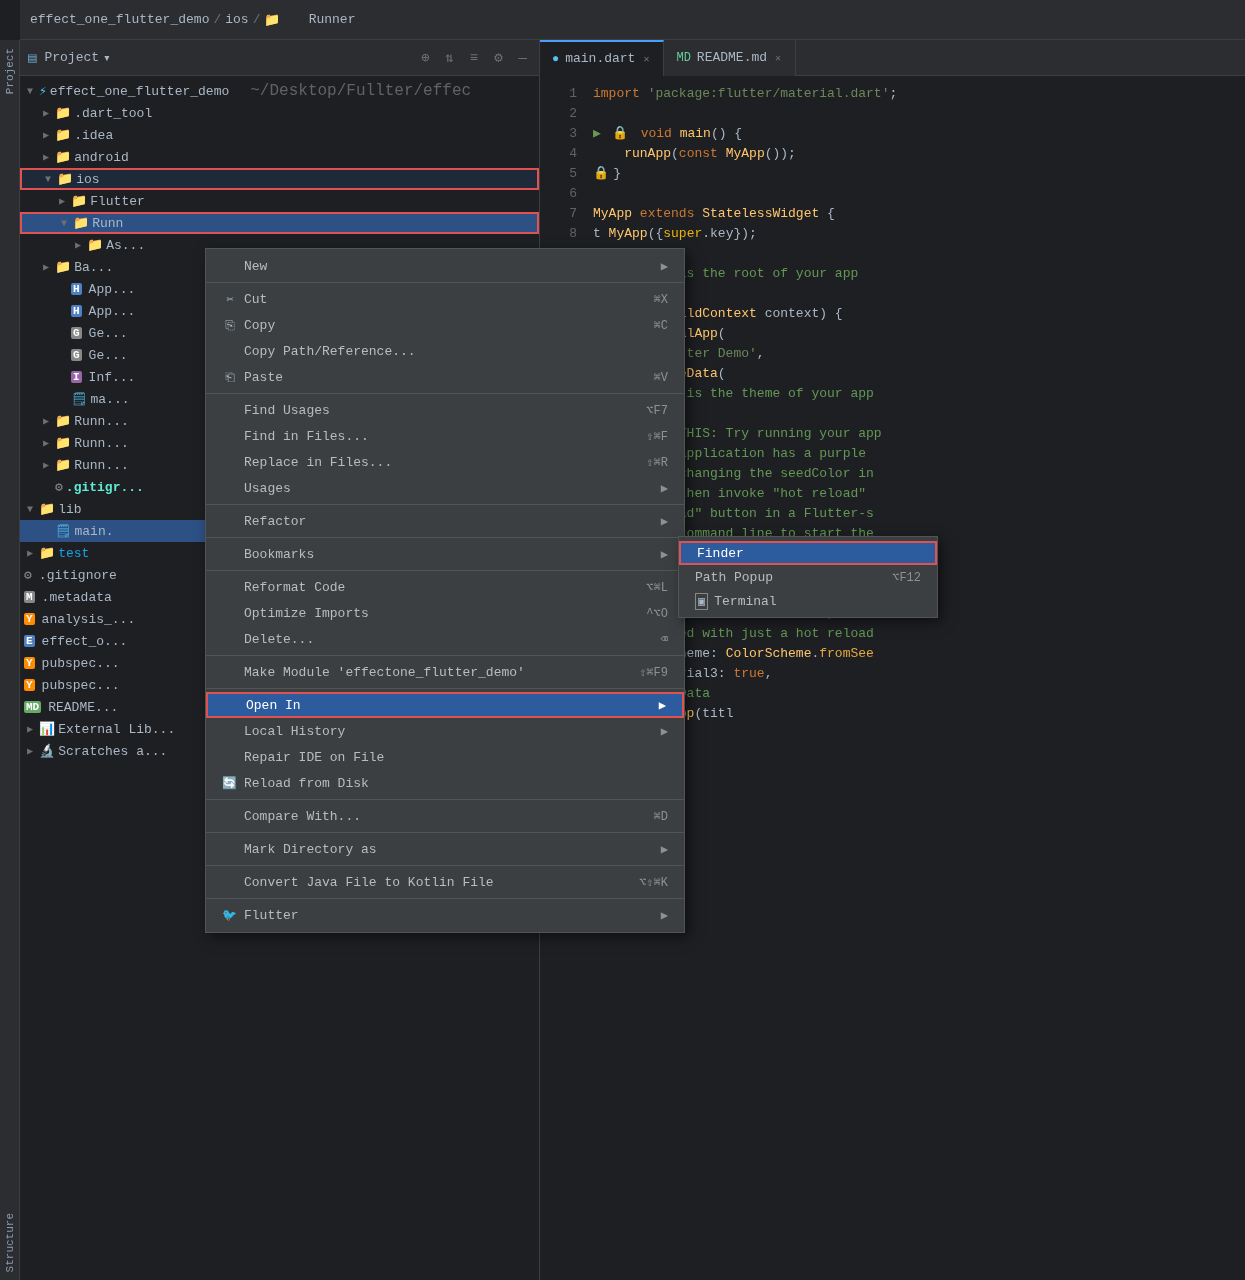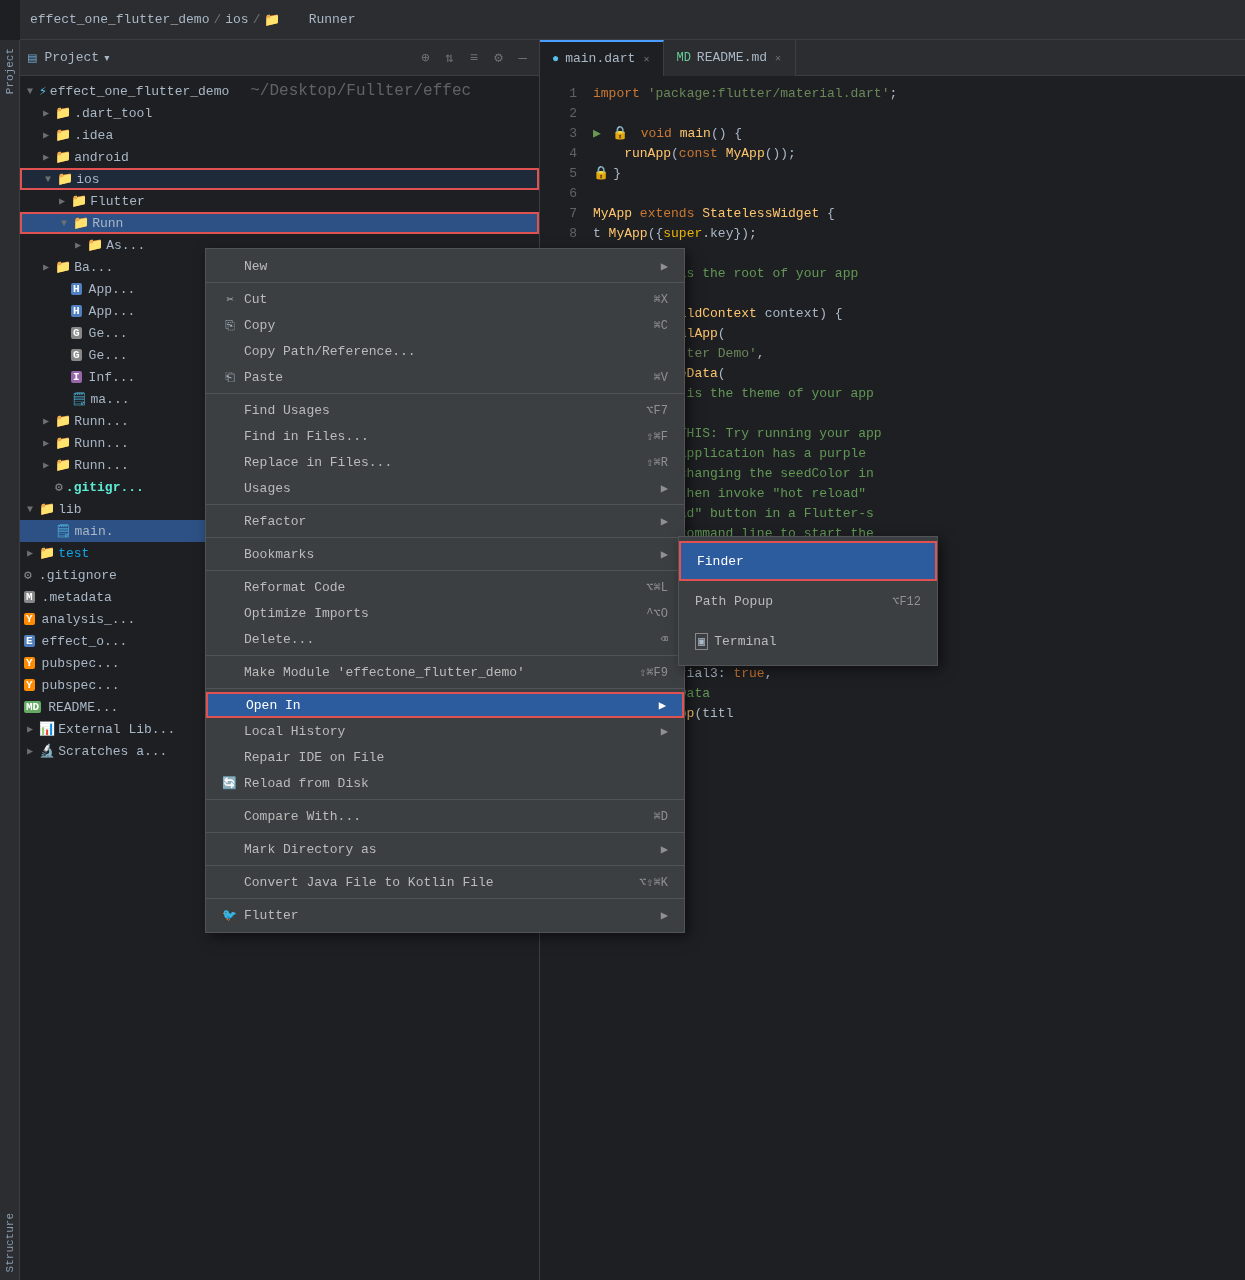--- a/index.html
+++ b/index.html
@@ -138,21 +138,21 @@
       border: 1px solid #515457;
       box-shadow: 4px 4px 12px rgba(0,0,0,0.5);
       z-index: 110;
       padding: 4px 0;
     }
     .submenu-item {
       display: flex;
       align-items: center;
       padding: 4px 16px;
       cursor: pointer;
-      height: 40px;
+      height: 24px;
       justify-content: space-between;
     }
     .submenu-item.highlighted { background: #2d5c9e; }
     .submenu-item-label { color: #bbbbbb; font-size: 13px; }
     .submenu-item-shortcut { color: #909090; font-size: 12px; }
 
     
     .editor-area {
       flex: 1;
       background: #1e1f22;

